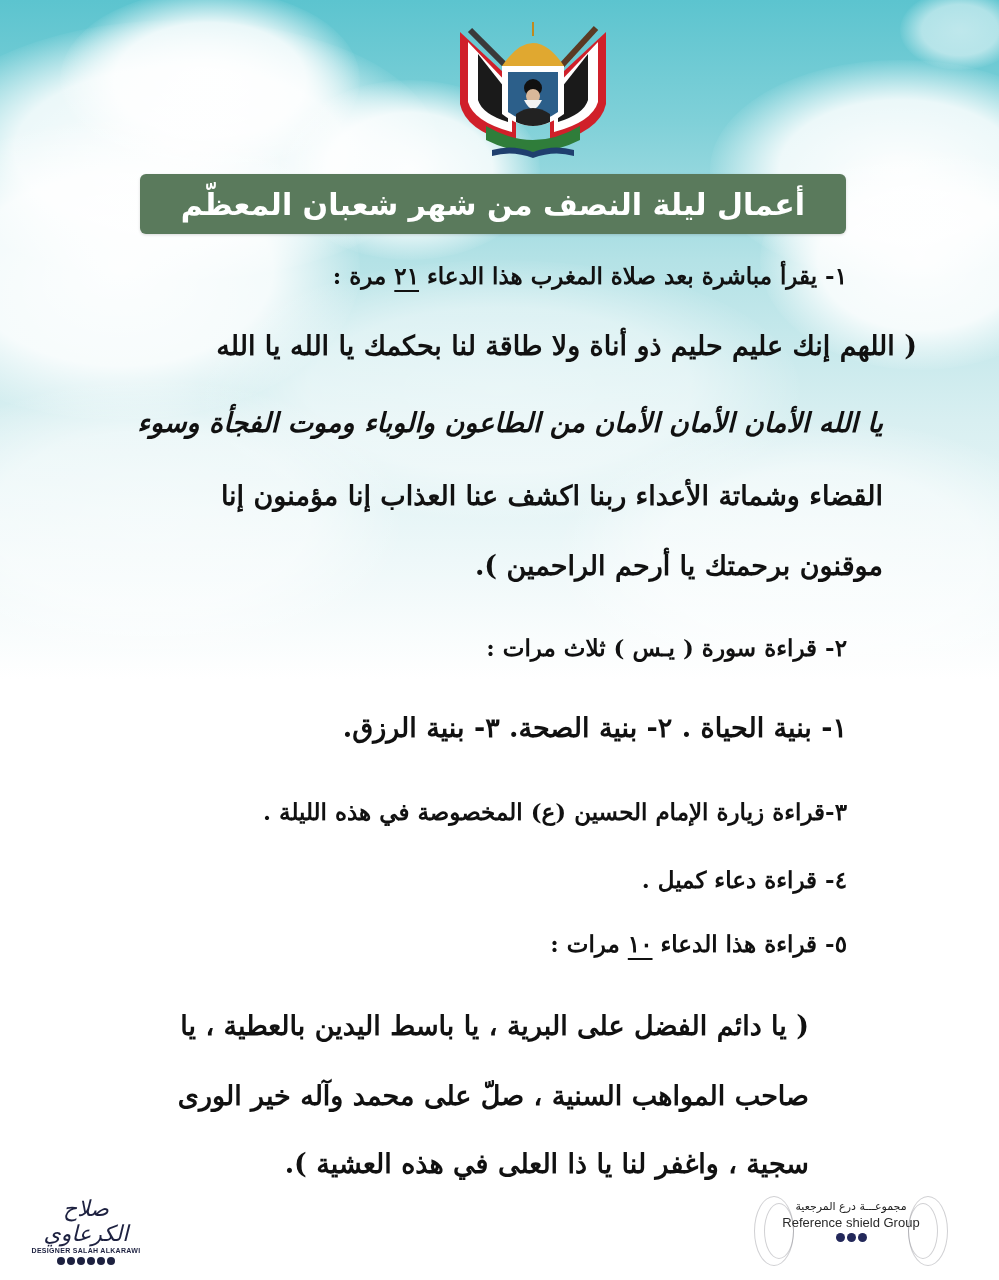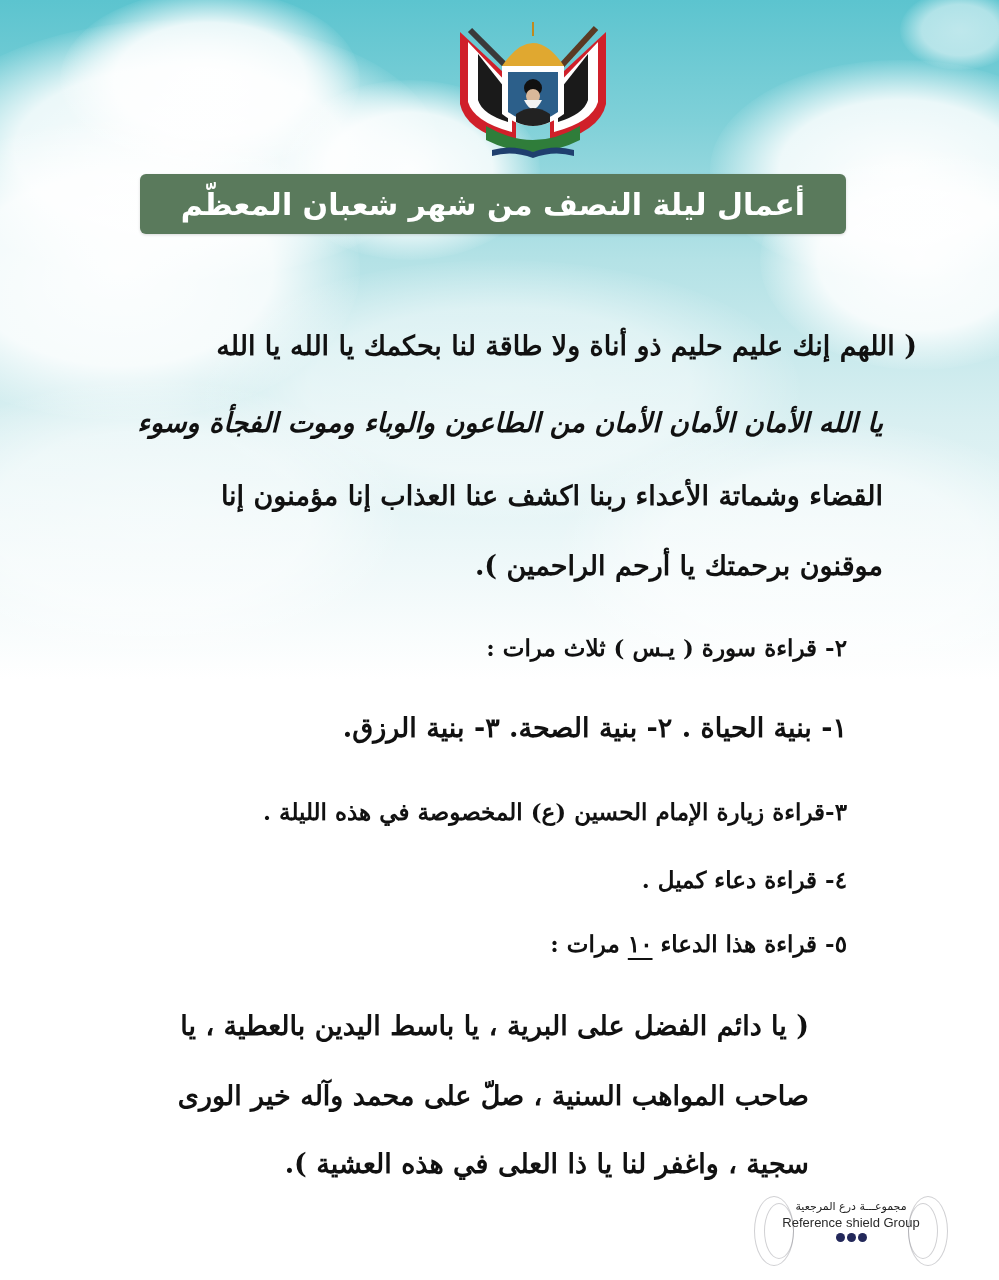--- a/index.html
+++ b/index.html
@@ -154,20 +154,23 @@
 
     <path d="M30 112 Q77 140 124 112 L124 126 Q77 150 30 126 Z" fill="#2f7d3a"></path>
 
     <path d="M36 136 Q56 130 77 138 Q98 130 118 136 L118 142 Q98 136 77 144 Q56 136 36 142 Z" fill="#1f3f6e"></path>
   </svg>
 
   <div class="title-bar">
     <span>أعمال ليلة النصف من شهر شعبان المعظّم</span>
   </div>
 
+  <div class="line heading" style="right:152px; top:262px;">
+    <span>١- يقرأ مباشرة بعد صلاة المغرب هذا الدعاء </span><span class="u">٢١</span><span> مرة :</span>
+  </div>
 
   <div class="line prayer" style="right:82px; top:330px;">( اللهم إنك عليم حليم ذو أناة ولا طاقة لنا بحكمك يا الله يا الله</div>
   <div class="line prayer" style="right:116px; top:407px;font-style:italic;">يا الله الأمان الأمان الأمان من الطاعون والوباء وموت الفجأة وسوء</div>
   <div class="line prayer" style="right:116px; top:550px;">موقنون برحمتك يا أرحم الراحمين ).</div>
   <div class="line prayer" style="right:116px; top:480px;">القضاء وشماتة الأعداء ربنا اكشف عنا العذاب إنا مؤمنون إنا</div>
 
   <div class="line heading" style="right:152px; top:634px;">٢- قراءة سورة ( يـس ) ثلاث مرات :</div>
   <div class="line prayer" style="right:152px; top:712px;">١- بنية الحياة . ٢- بنية الصحة. ٣- بنية الرزق.</div>
 
   <div class="line heading" style="right:152px; top:798px;">٣-قراءة زيارة الإمام الحسين (ع) المخصوصة في هذه الليلة .</div>
@@ -175,20 +178,32 @@
   <div class="line heading" style="right:152px; top:866px;">٤- قراءة دعاء كميل .</div>
 
   <div class="line heading" style="right:152px; top:930px;">
     <span>٥- قراءة هذا الدعاء </span><span class="u">١٠</span><span> مرات :</span>
   </div>
 
   <div class="line prayer" style="right:190px; top:1010px;">( يا دائم الفضل على البرية ، يا باسط اليدين بالعطية ، يا</div>
   <div class="line prayer" style="right:190px; top:1080px;">صاحب المواهب السنية ، صلّ على محمد وآله خير الورى</div>
   <div class="line prayer" style="right:190px; top:1148px;">سجية ، واغفر لنا يا ذا العلى في هذه العشية ).</div>
 
+  <div class="footer-left">
+    <div class="sig">صلاح الكرعاوي</div>
+    <div class="designer">DESIGNER SALAH ALKARAWI</div>
+    <div class="dots">
+      <span class="dot"></span>
+      <span class="dot"></span>
+      <span class="dot"></span>
+      <span class="dot"></span>
+      <span class="dot"></span>
+      <span class="dot"></span>
+    </div>
+  </div>
 
   <div class="footer-right">
     <div class="ring" style="left:-4px; width:40px; height:70px;"></div>
     <div class="ring" style="left:6px; width:30px; height:56px;"></div>
     <div class="ring" style="right:-4px; width:40px; height:70px;"></div>
     <div class="ring" style="right:6px; width:30px; height:56px;"></div>
     <div class="grp-ar">مجموعـــة درع المرجعية</div>
     <div class="grp-en">Reference shield Group</div>
     <div class="grp-dots">
       <span class="dot"></span>

